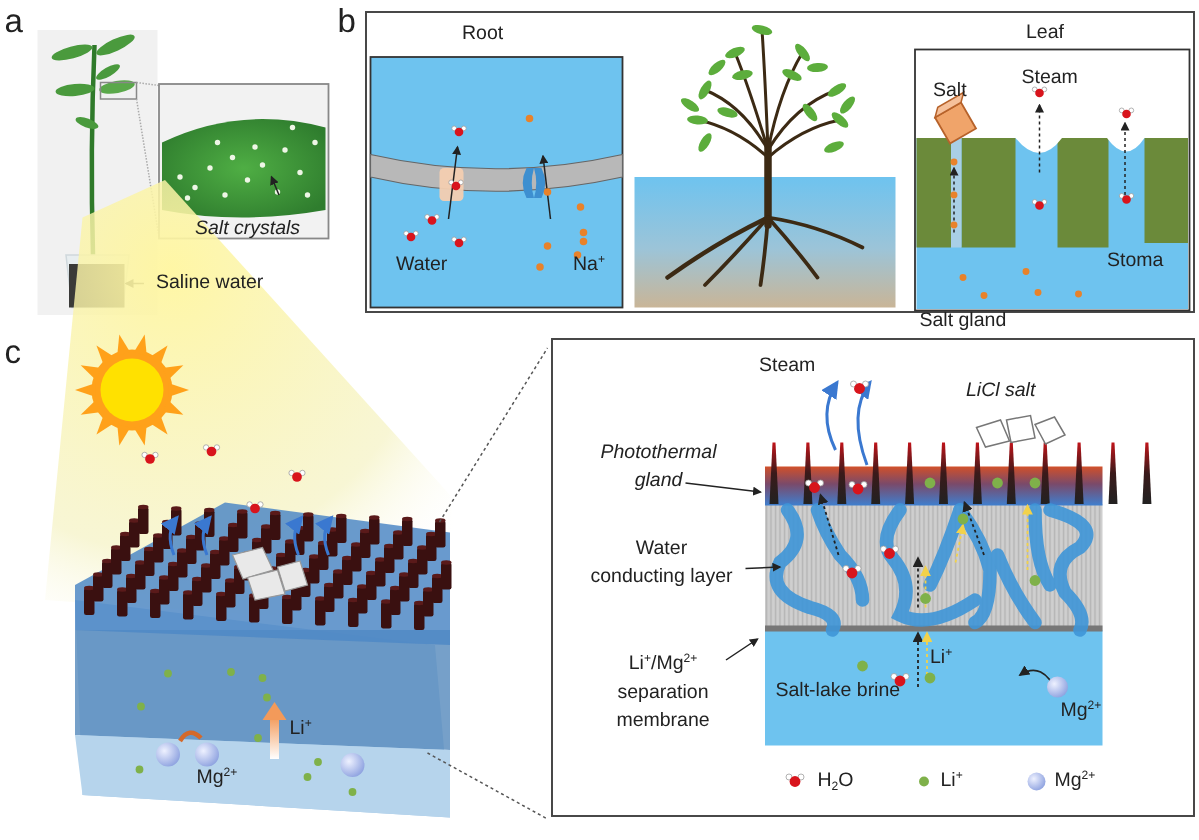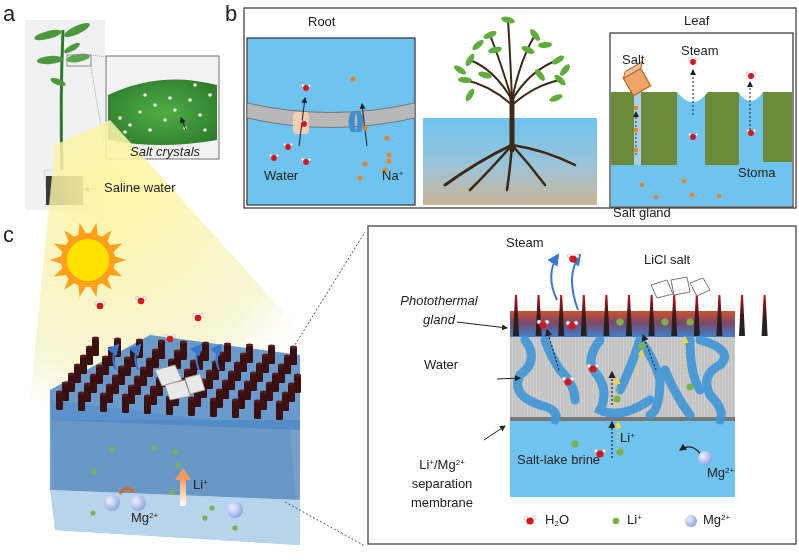--- a/index.html
+++ b/index.html
@@ -558,29 +558,30 @@
 <div class="abs t13" style="left:622px;top:52px;">Salt</div>
 <div class="abs t13" style="left:681px;top:43px;">Steam</div>
 <div class="abs t13" style="left:613px;top:165px;margin-top:40px;">Salt gland</div>
 <div class="abs t13" style="left:738px;top:165px;">Stoma</div>
 
 <div class="abs plabel" style="left:3px;top:222px;">c</div>
 <div class="abs t13" style="left:193px;top:477px;"><span>Li</span><sup>+</sup></div>
 <div class="abs t13" style="left:131px;top:510px;"><span>Mg</span><sup>2+</sup></div>
 
 <div class="abs t13" style="left:506px;top:235px;">Steam</div>
-<div class="abs t13" style="left:644px;top:252px;">LiCl salt</div>
+<div class="abs t13" style="left:644px;top:252px;font-style:italic;">LiCl salt</div>
 <div class="abs t13" style="left:389px;top:291px;text-align:center;width:100px;line-height:19px;font-style:italic;">
     <div>Photothermal</div>
     <div>gland</div>
   </div>
 <div class="abs t13" style="left:381px;top:355px;text-align:center;width:120px;line-height:19px;">
     <div>Water</div>
+    <div>conducting layer</div>
   </div>
-<div class="abs t13" style="left:392px;top:432px;text-align:center;width:100px;line-height:19px;margin-top:23px;">
+<div class="abs t13" style="left:392px;top:432px;text-align:center;width:100px;line-height:19px;">
   <div><span>Li</span><sup>+</sup><span>/Mg</span><sup>2+</sup></div>
   <div>separation</div>
   <div>membrane</div>
 </div>
 <div class="abs t13" style="left:517px;top:452px;">Salt-lake brine</div>
 <div class="abs t13" style="left:620px;top:430px;"><span>Li</span><sup>+</sup></div>
 <div class="abs t13" style="left:707px;top:465px;"><span>Mg</span><sup>2+</sup></div>
 
 <div class="abs t13" style="left:545px;top:512px;"><span>H</span><sub>2</sub><span>O</span></div>
 <div class="abs t13" style="left:627px;top:512px;"><span>Li</span><sup>+</sup></div>

